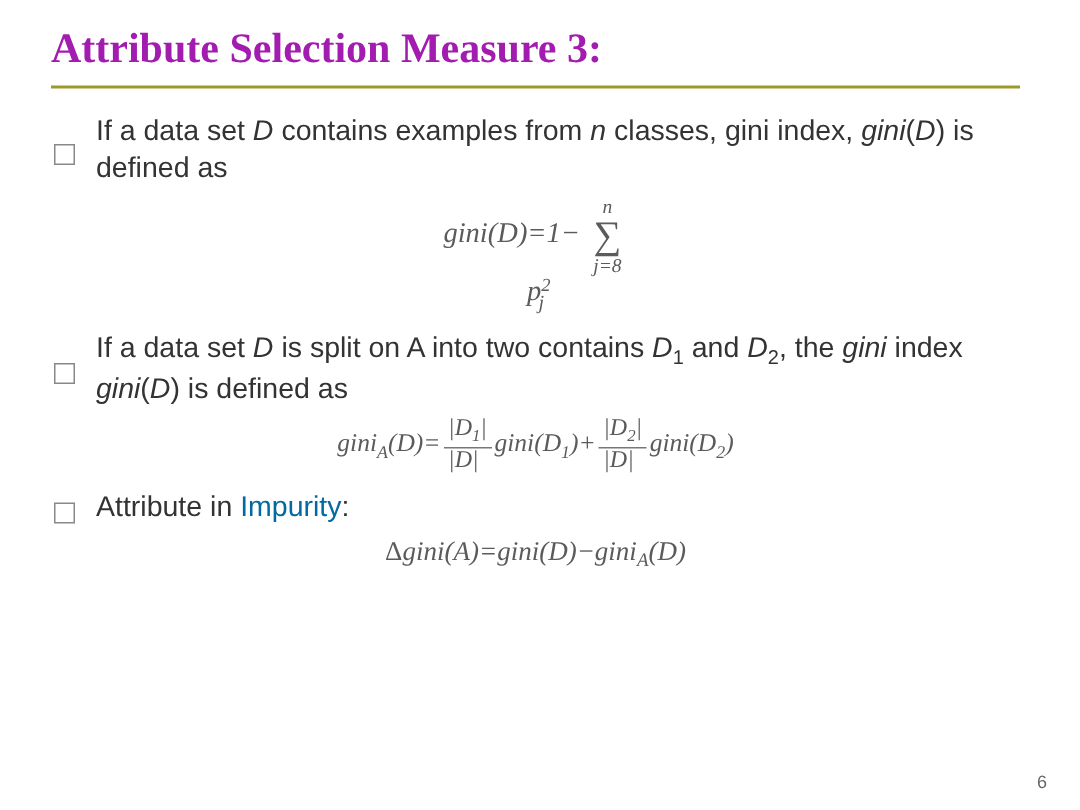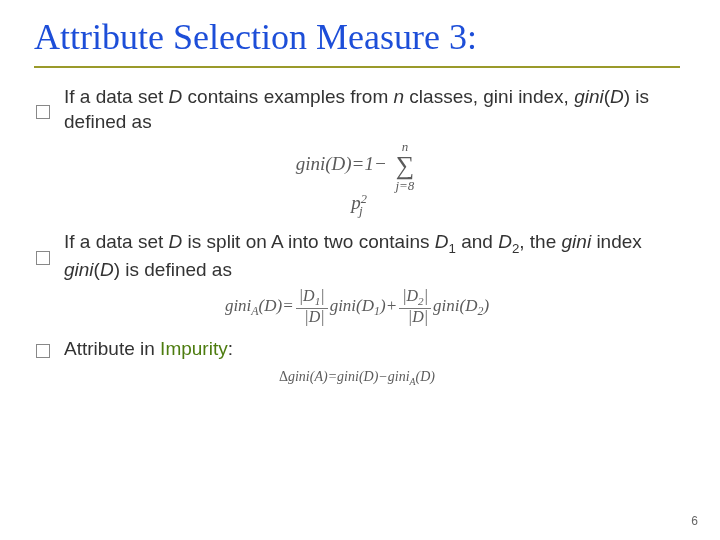--- a/index.html
+++ b/index.html
@@ -1,37 +1,37 @@
 <!DOCTYPE html>
 <html><head>
 <meta charset="utf-8">
 <style>
   html,body{margin:0;padding:0}
   body{width:720px;height:540px;background:#fff;font-family:Verdana,Geneva,sans-serif;color:#333;position:relative;overflow:hidden}
   .slide{padding:18px 40px 10px 34px}
-  .title{font-family:"Times New Roman",Times,serif;font-size:36px;color:#1d4ed8;line-height:1.1;font-weight:400}
+  .title{font-family:"Times New Roman",Times,serif;font-size:28px;color:#a21caf;line-height:1.1;font-weight:700}
   .title-rule{border:none;border-top:2px solid #9a9a2a;margin:8px 0 16px 0}
   .bullet{display:flex;align-items:center;font-size:19px;line-height:1.32;margin-bottom:6px}
   .bullet .marker{width:12px;height:12px;border:1px solid #888;flex:0 0 12px;margin:6px 14px 0 2px}
   .bullet .txt{flex:1}
   .txt i{font-style:italic}
   .formula{text-align:center;margin:6px 0 10px 0}
   .formula-inner{display:inline-block;font-family:"Times New Roman",Times,serif;font-style:italic;color:#5b5b5b}
   .sum-wrap{display:inline-flex;flex-direction:column;align-items:center;vertical-align:middle;line-height:1;margin:0 4px}
   .sum-wrap .lim{font-size:13px;font-style:italic}
   .sum-wrap .sigma{font-size:26px;font-style:normal}
-  .frac{display:inline-flex;flex-direction:column;align-items:flex-end;vertical-align:middle;line-height:1.05;margin:0 2px}
+  .frac{display:inline-flex;flex-direction:column;align-items:flex-start;vertical-align:middle;line-height:1.05;margin:0 2px}
   .frac .num{border-bottom:1px solid #777;padding:0 3px;font-size:16px}
   .frac .den{padding:0 3px;font-size:16px}
   .f1{font-size:19px}
   .f2{font-size:17px}
-  .f3{font-size:14px}
+  .f3{font-size:18px}
   sub{font-size:0.7em}
   sup{font-size:0.65em}
-  .highlight{color:#4d7c0f}
+  .highlight{color:#0369a1}
   .indent{margin-left:48px;font-size:19px;line-height:1.32;margin-bottom:2px}
   .pagenum{position:absolute;bottom:12px;right:22px;font-size:12px;color:#666;font-family:Verdana,sans-serif}
 </style>
 </head>
 <body>
 
 <div class="slide">
 
   <div class="title">
     <span>Attribute Selection Measure 3:</span><br>

